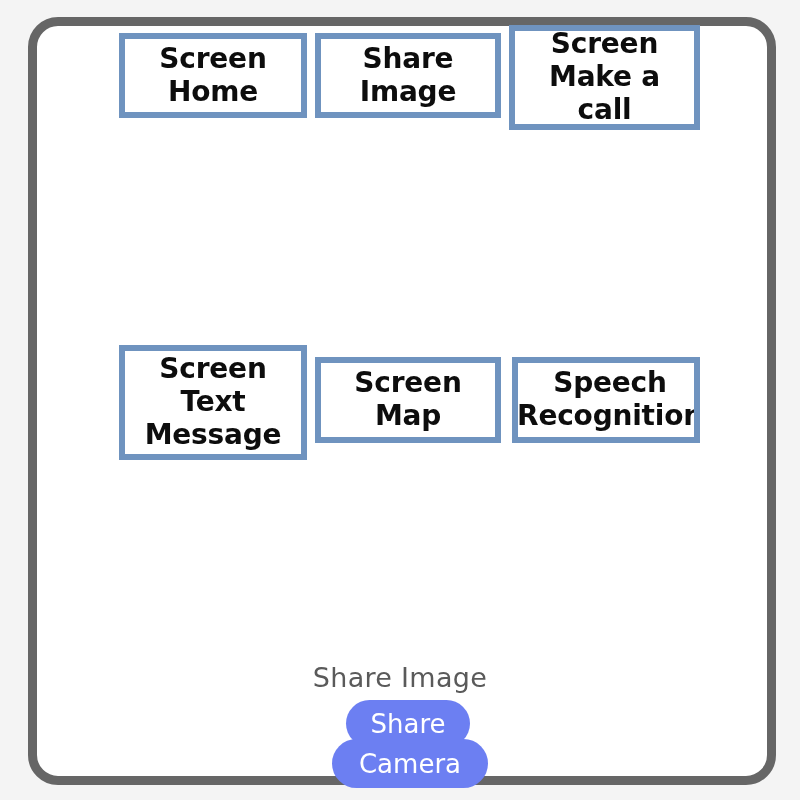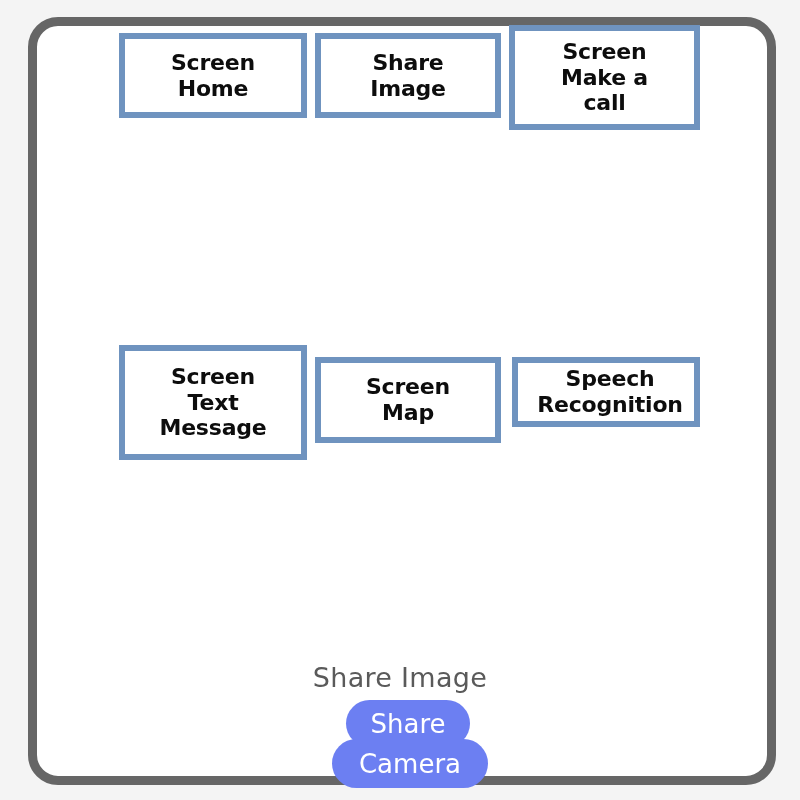--- a/index.html
+++ b/index.html
@@ -47,33 +47,33 @@
     position: absolute;
     box-sizing: border-box;
     background: #ffffff;
     border: 6px solid #6f93bf;
     display: flex;
     align-items: center;
     justify-content: center;
     text-align: center;
     color: #0d0d0d;
     font-weight: bold;
-    font-size: 22px;
+    font-size: 28px;
     line-height: 1.17;
     letter-spacing: -0.2px;
     white-space: pre;
     overflow: hidden;
   }
 
   .node.n0 { left: 119px; top:  33px; width: 188px; height:  85px; }
   .node.n1 { left: 315px; top:  33px; width: 186px; height:  85px; }
   .node.n2 { left: 509px; top:  25px; width: 191px; height: 105px; }
   .node.n3 { left: 119px; top: 345px; width: 188px; height: 115px; }
   .node.n4 { left: 315px; top: 357px; width: 186px; height:  86px; }
-  .node.n5 { left: 512px; top: 357px; width: 188px; height:  70px; }
+  .node.n5 { left: 512px; top: 357px; width: 188px; height:  86px; }
 
   .node .node-label {
     display: block;
     width: 100%;
   }
   
   .node.clip .node-label {
     width: 205px;
     margin-left: 8px;
     text-align: center;

